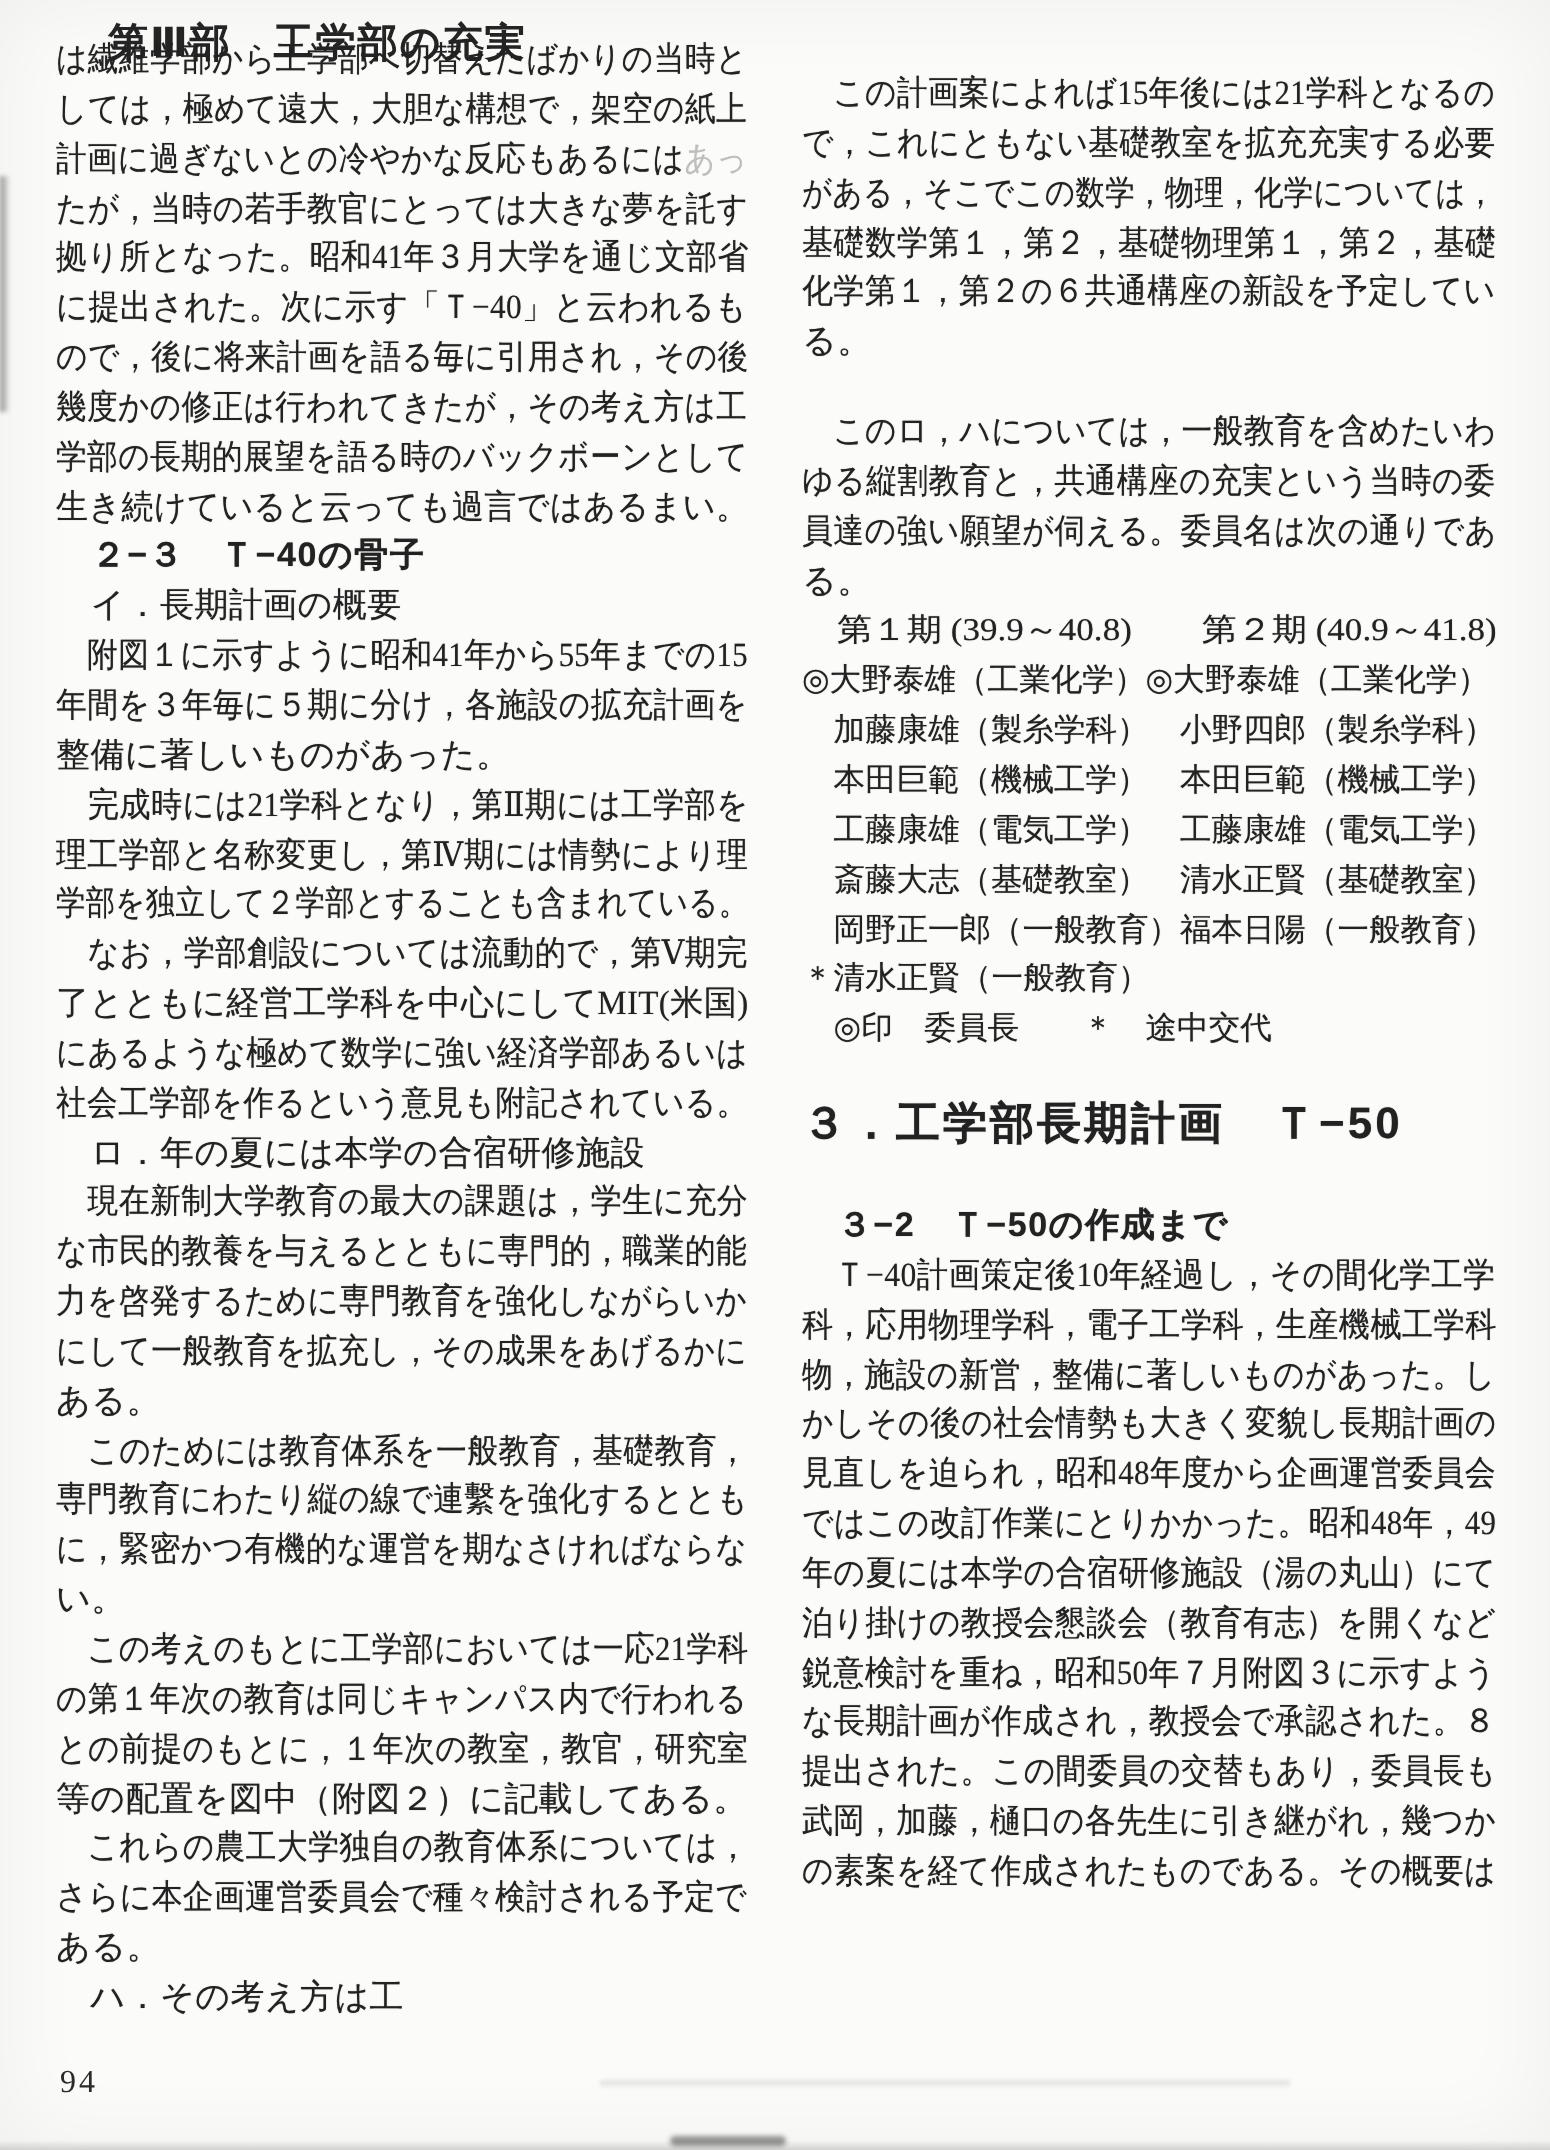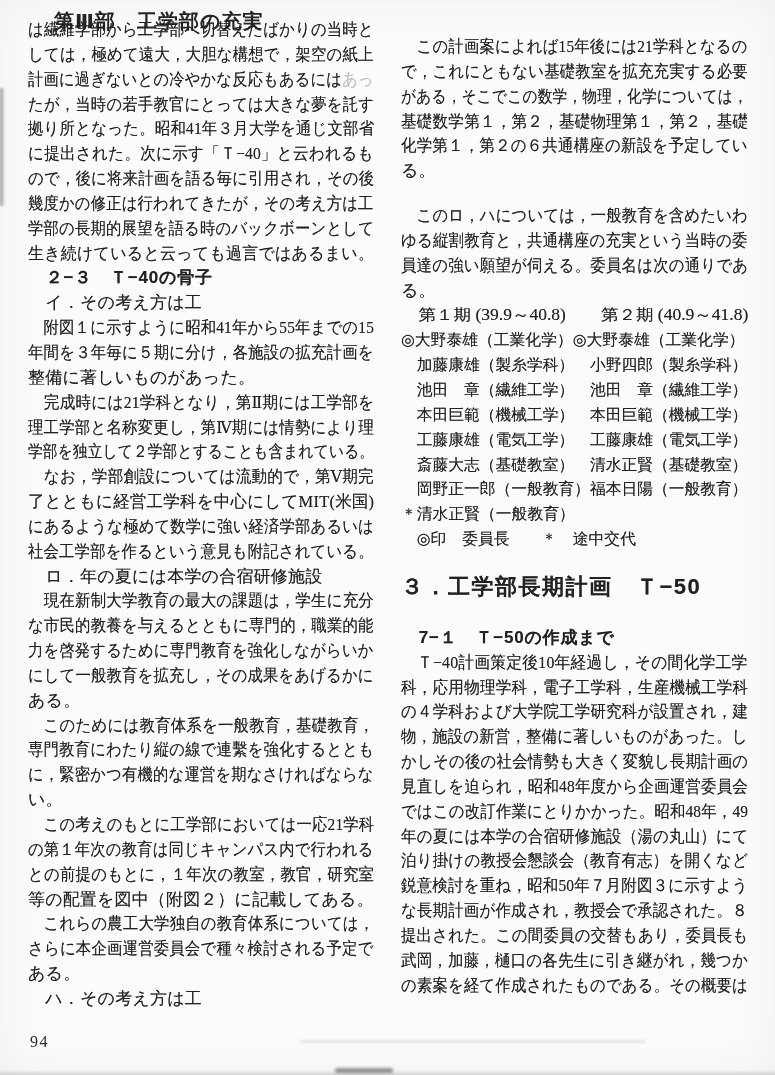--- a/index.html
+++ b/index.html
@@ -72,21 +72,21 @@
       <div class="line j"><span class="t" style="transform: scaleX(0.905759);">しては，極めて遠大，大胆な構想で，架空の紙上</span></div>
       <div class="line"><span class="t" style="transform: scaleX(0.898701);">計画に過ぎないとの冷やかな反応もあるには<span class="faded">あっ</span></span></div>
       <div class="line j"><span class="t" style="transform: scaleX(0.903394);">たが，当時の若手教官にとっては大きな夢を託す</span></div>
       <div class="line j"><span class="t" style="transform: scaleX(0.908136);">拠り所となった。昭和41年３月大学を通じ文部省</span></div>
       <div class="line j"><span class="t" style="transform: scaleX(0.920213);">に提出された。次に示す「Ｔ−40」と云われるも</span></div>
       <div class="line j"><span class="t" style="transform: scaleX(0.905759);">ので，後に将来計画を語る毎に引用され，その後</span></div>
       <div class="line j"><span class="t" style="transform: scaleX(0.901042);">幾度かの修正は行われてきたが，その考え方は工</span></div>
       <div class="line j"><span class="t" style="transform: scaleX(0.903394);">学部の長期的展望を語る時のバックボーンとして</span></div>
       <div class="line"><span class="t" style="transform: scaleX(0.942779);">生き続けていると云っても過言ではあるまい。</span></div>
       <div class="line sub"><span class="t">　２−３　Ｔ−40の骨子</span></div>
-      <div class="line"><span class="t">　イ．その考え方は工</span></div>
+      <div class="line"><span class="t">　イ．長期計画の概要</span></div>
       <div class="line j"><span class="t" style="transform: scaleX(0.903394);">　附図１に示すように昭和41年から55年までの15</span></div>
       <div class="line j"><span class="t" style="transform: scaleX(0.908136);">年間を３年毎に５期に分け，各施設の拡充計画を</span></div>
       <div class="line"><span class="t">整備に著しいものがあった。</span></div>
       <div class="line j"><span class="t" style="transform: scaleX(0.920213);">　完成時には21学科となり，第Ⅱ期には工学部を</span></div>
       <div class="line j"><span class="t" style="transform: scaleX(0.908136);">理工学部と名称変更し，第Ⅳ期には情勢により理</span></div>
       <div class="line"><span class="t" style="transform: scaleX(0.862843);">学部を独立して２学部とすることも含まれている。</span></div>
       <div class="line j"><span class="t" style="transform: scaleX(0.917772);">　なお，学部創設については流動的で，第Ⅴ期完</span></div>
       <div class="line j"><span class="t" style="transform: scaleX(0.97191);">了とともに経営工学科を中心にしてMIT(米国)</span></div>
       <div class="line j"><span class="t" style="transform: scaleX(0.901042);">にあるような極めて数学に強い経済学部あるいは</span></div>
       <div class="line"><span class="t" style="transform: scaleX(0.903394);">社会工学部を作るという意見も附記されている。</span></div>
@@ -116,32 +116,30 @@
       <div class="line j"><span class="t" style="transform: scaleX(0.917989);">基礎数学第１，第２，基礎物理第１，第２，基礎</span></div>
       <div class="line j"><span class="t" style="transform: scaleX(0.910761);">化学第１，第２の６共通構座の新設を予定してい</span></div>
       <div class="line"><span class="t">る。</span></div>
       <div class="line j" style="margin-top: 20px;"><span class="t" style="transform: scaleX(0.903646);">　このロ，ハについては，一般教育を含めたいわ</span></div>
       <div class="line j"><span class="t" style="transform: scaleX(0.908377);">ゆる縦割教育と，共通構座の充実という当時の委</span></div>
       <div class="line j"><span class="t" style="transform: scaleX(0.908377);">員達の強い願望が伺える。委員名は次の通りであ</span></div>
       <div class="line"><span class="t">る。</span></div>
       <div class="line list j"><span class="t" style="transform: scaleX(1.10863);">　第１期 (39.9～40.8)　　第２期 (40.9～41.8)</span></div>
       <div class="line list"><span class="t">◎大野泰雄（工業化学）◎大野泰雄（工業化学）</span></div>
       <div class="line list"><span class="t" style="transform: scaleX(0.997126);">　加藤康雄（製糸学科）　小野四郎（製糸学科）</span></div>
-      <div class="line list"><span class="t" style="transform: scaleX(0.997126);">　池田　章（繊維工学）　池田　章（繊維工学）</span></div>
       <div class="line list"><span class="t" style="transform: scaleX(0.997126);">　本田巨範（機械工学）　本田巨範（機械工学）</span></div>
       <div class="line list"><span class="t" style="transform: scaleX(0.997126);">　工藤康雄（電気工学）　工藤康雄（電気工学）</span></div>
       <div class="line list"><span class="t" style="transform: scaleX(0.997126);">　斎藤大志（基礎教室）　清水正賢（基礎教室）</span></div>
       <div class="line list"><span class="t" style="transform: scaleX(0.997126);">　岡野正一郎（一般教育）福本日陽（一般教育）</span></div>
       <div class="line list"><span class="t">＊清水正賢（一般教育）</span></div>
       <div class="line list"><span class="t">　◎印　委員長　　＊　途中交代</span></div>
       <div class="line big" style="margin-top: 18px;"><span class="t">３．工学部長期計画　Ｔ−50</span></div>
-      <div class="line sub" style="margin-top: 22px;"><span class="t">　7−１　Ｔ−50の作成まで</span></div>
+      <div class="line sub" style="margin-top: 22px;"><span class="t">　３−2　Ｔ−50の作成まで</span></div>
       <div class="line j"><span class="t" style="transform: scaleX(0.930295);">　Ｔ−40計画策定後10年経過し，その間化学工学</span></div>
       <div class="line j"><span class="t" style="transform: scaleX(0.917989);">科，応用物理学科，電子工学科，生産機械工学科</span></div>
-      <div class="line j"><span class="t" style="transform: scaleX(0.910761);">の４学科および大学院工学研究科が設置され，建</span></div>
       <div class="line j"><span class="t" style="transform: scaleX(0.906005);">物，施設の新営，整備に著しいものがあった。し</span></div>
       <div class="line j"><span class="t" style="transform: scaleX(0.908377);">かしその後の社会情勢も大きく変貌し長期計画の</span></div>
       <div class="line j"><span class="t" style="transform: scaleX(0.910761);">見直しを迫られ，昭和48年度から企画運営委員会</span></div>
       <div class="line j"><span class="t" style="transform: scaleX(0.906005);">ではこの改訂作業にとりかかった。昭和48年，49</span></div>
       <div class="line j"><span class="t" style="transform: scaleX(0.910761);">年の夏には本学の合宿研修施設（湯の丸山）にて</span></div>
       <div class="line j"><span class="t" style="transform: scaleX(0.910761);">泊り掛けの教授会懇談会（教育有志）を開くなど</span></div>
       <div class="line j"><span class="t" style="transform: scaleX(0.910761);">鋭意検討を重ね，昭和50年７月附図３に示すよう</span></div>
       <div class="line j"><span class="t" style="transform: scaleX(0.908377);">な長期計画が作成され，教授会で承認された。８</span></div>
       <div class="line j"><span class="t" style="transform: scaleX(0.908377);">提出された。この間委員の交替もあり，委員長も</span></div>
       <div class="line j"><span class="t" style="transform: scaleX(0.910761);">武岡，加藤，樋口の各先生に引き継がれ，幾つか</span></div>

